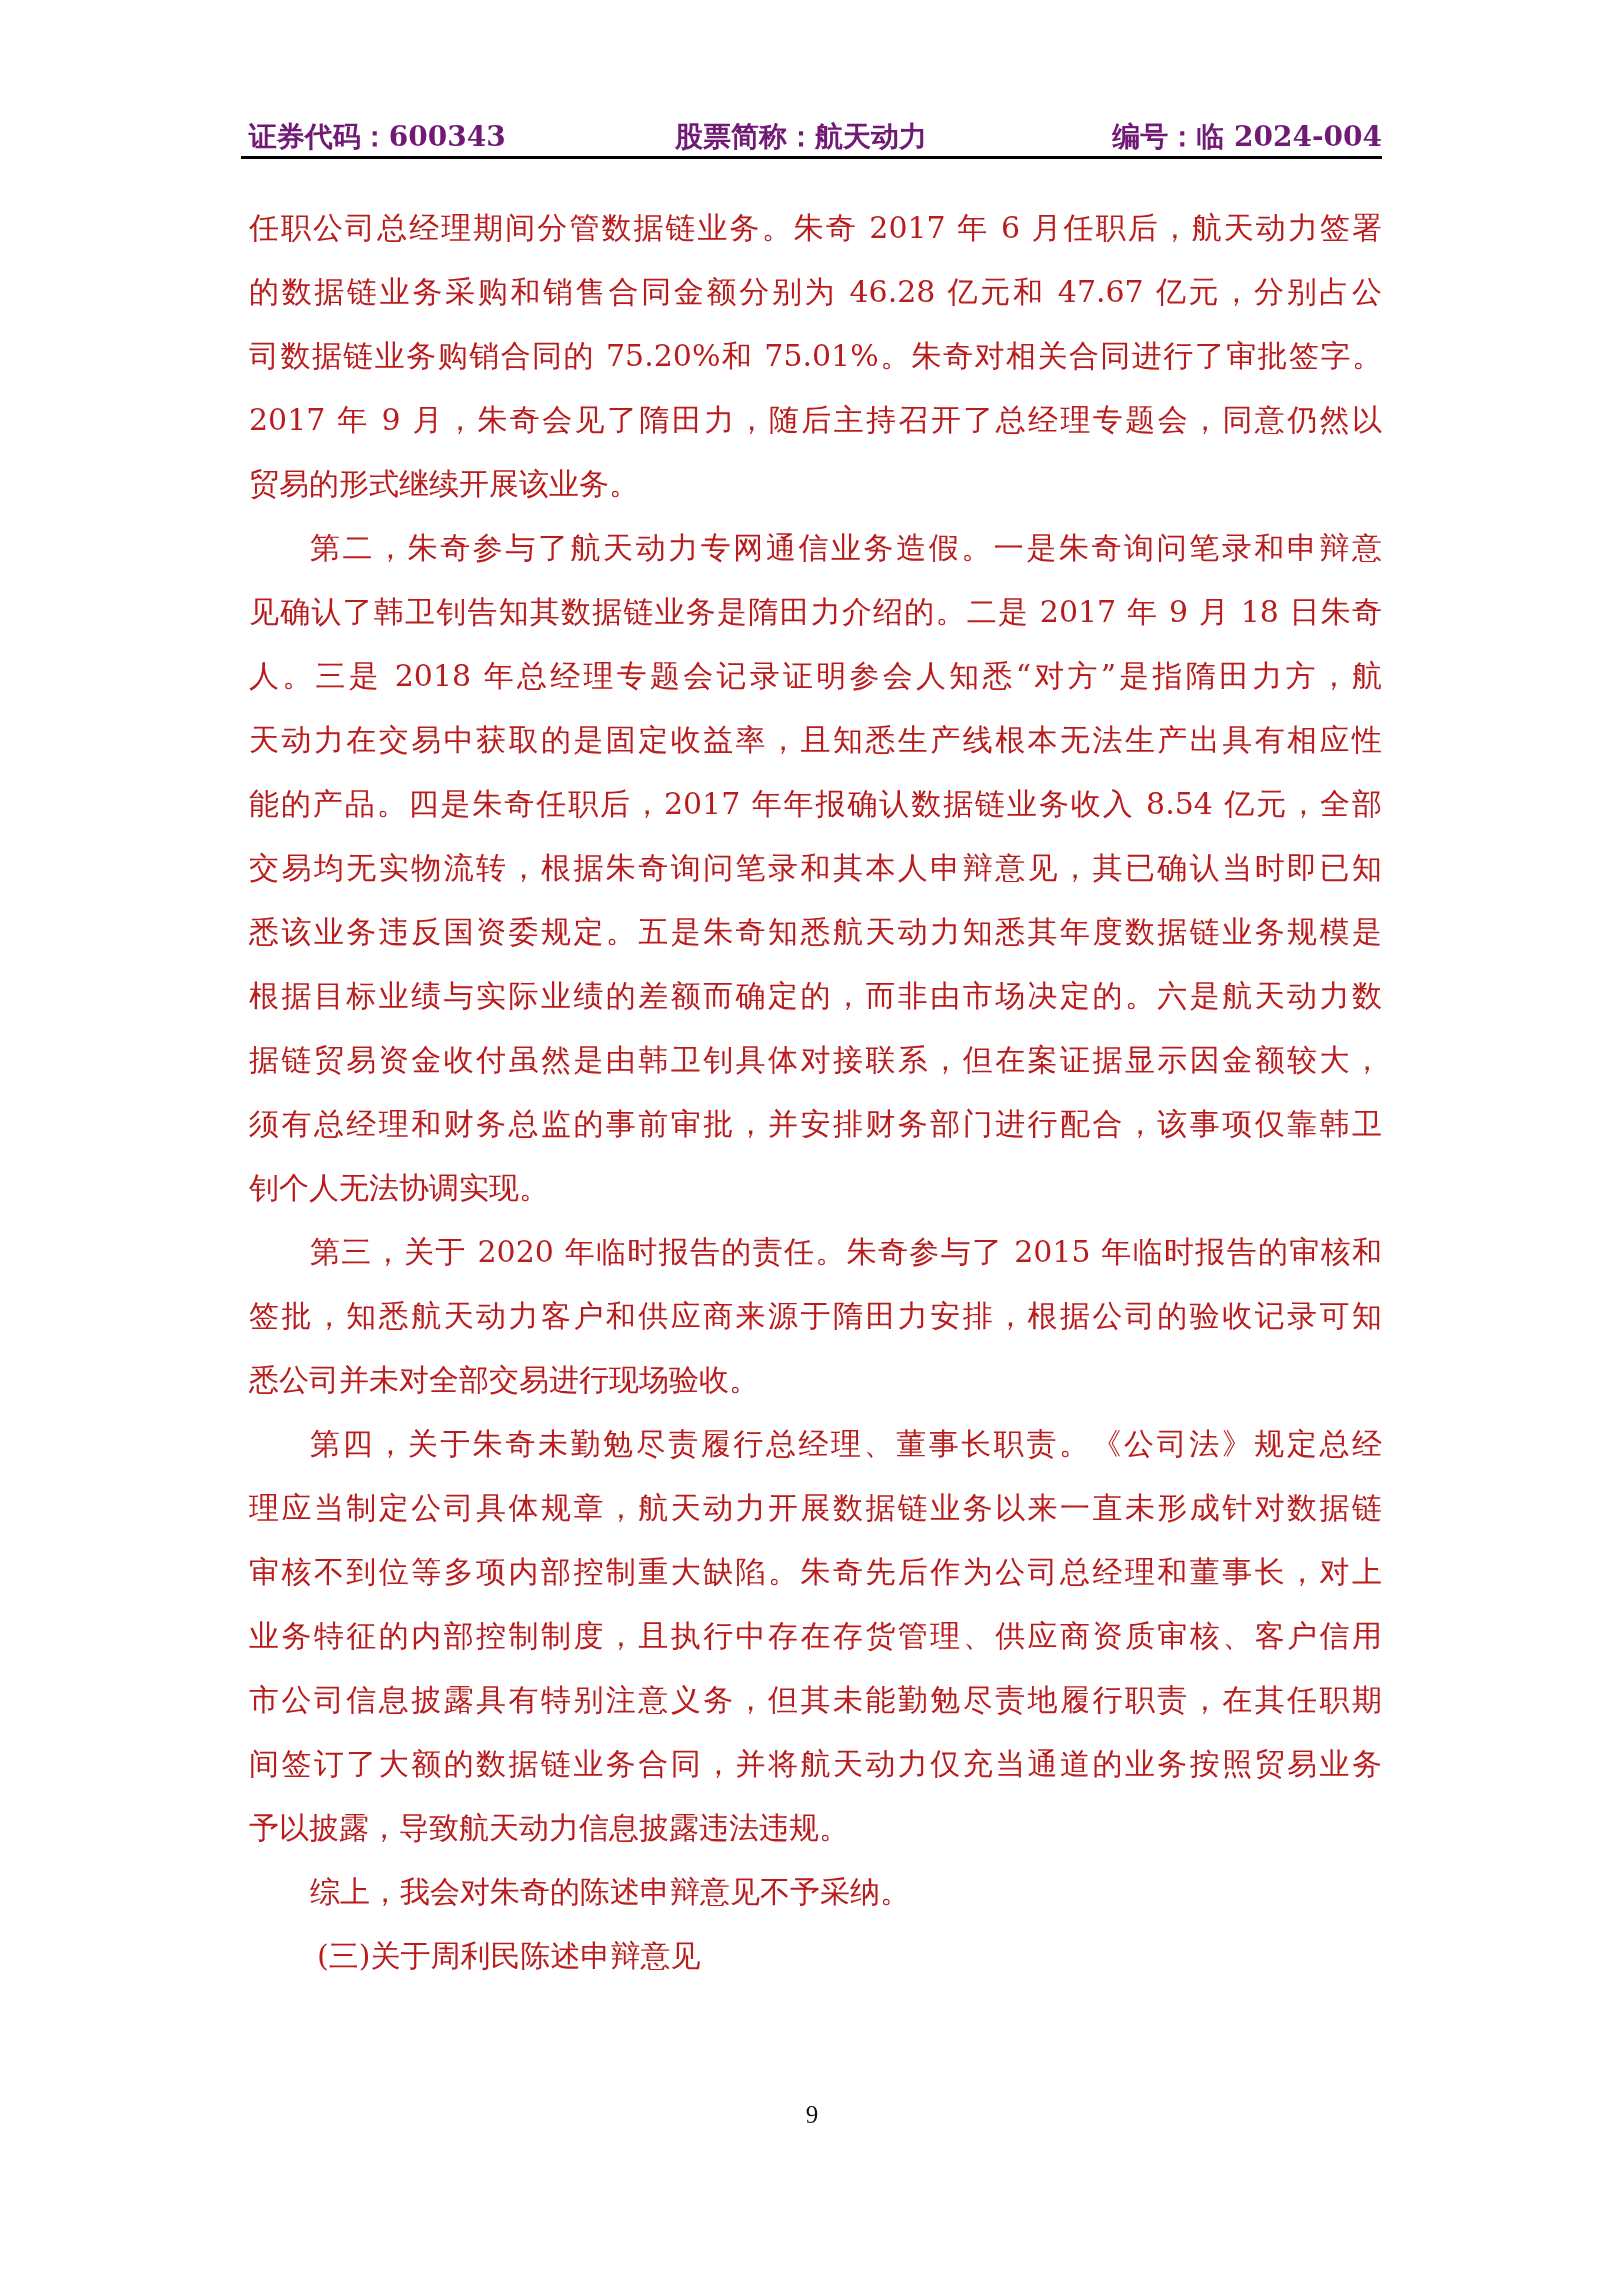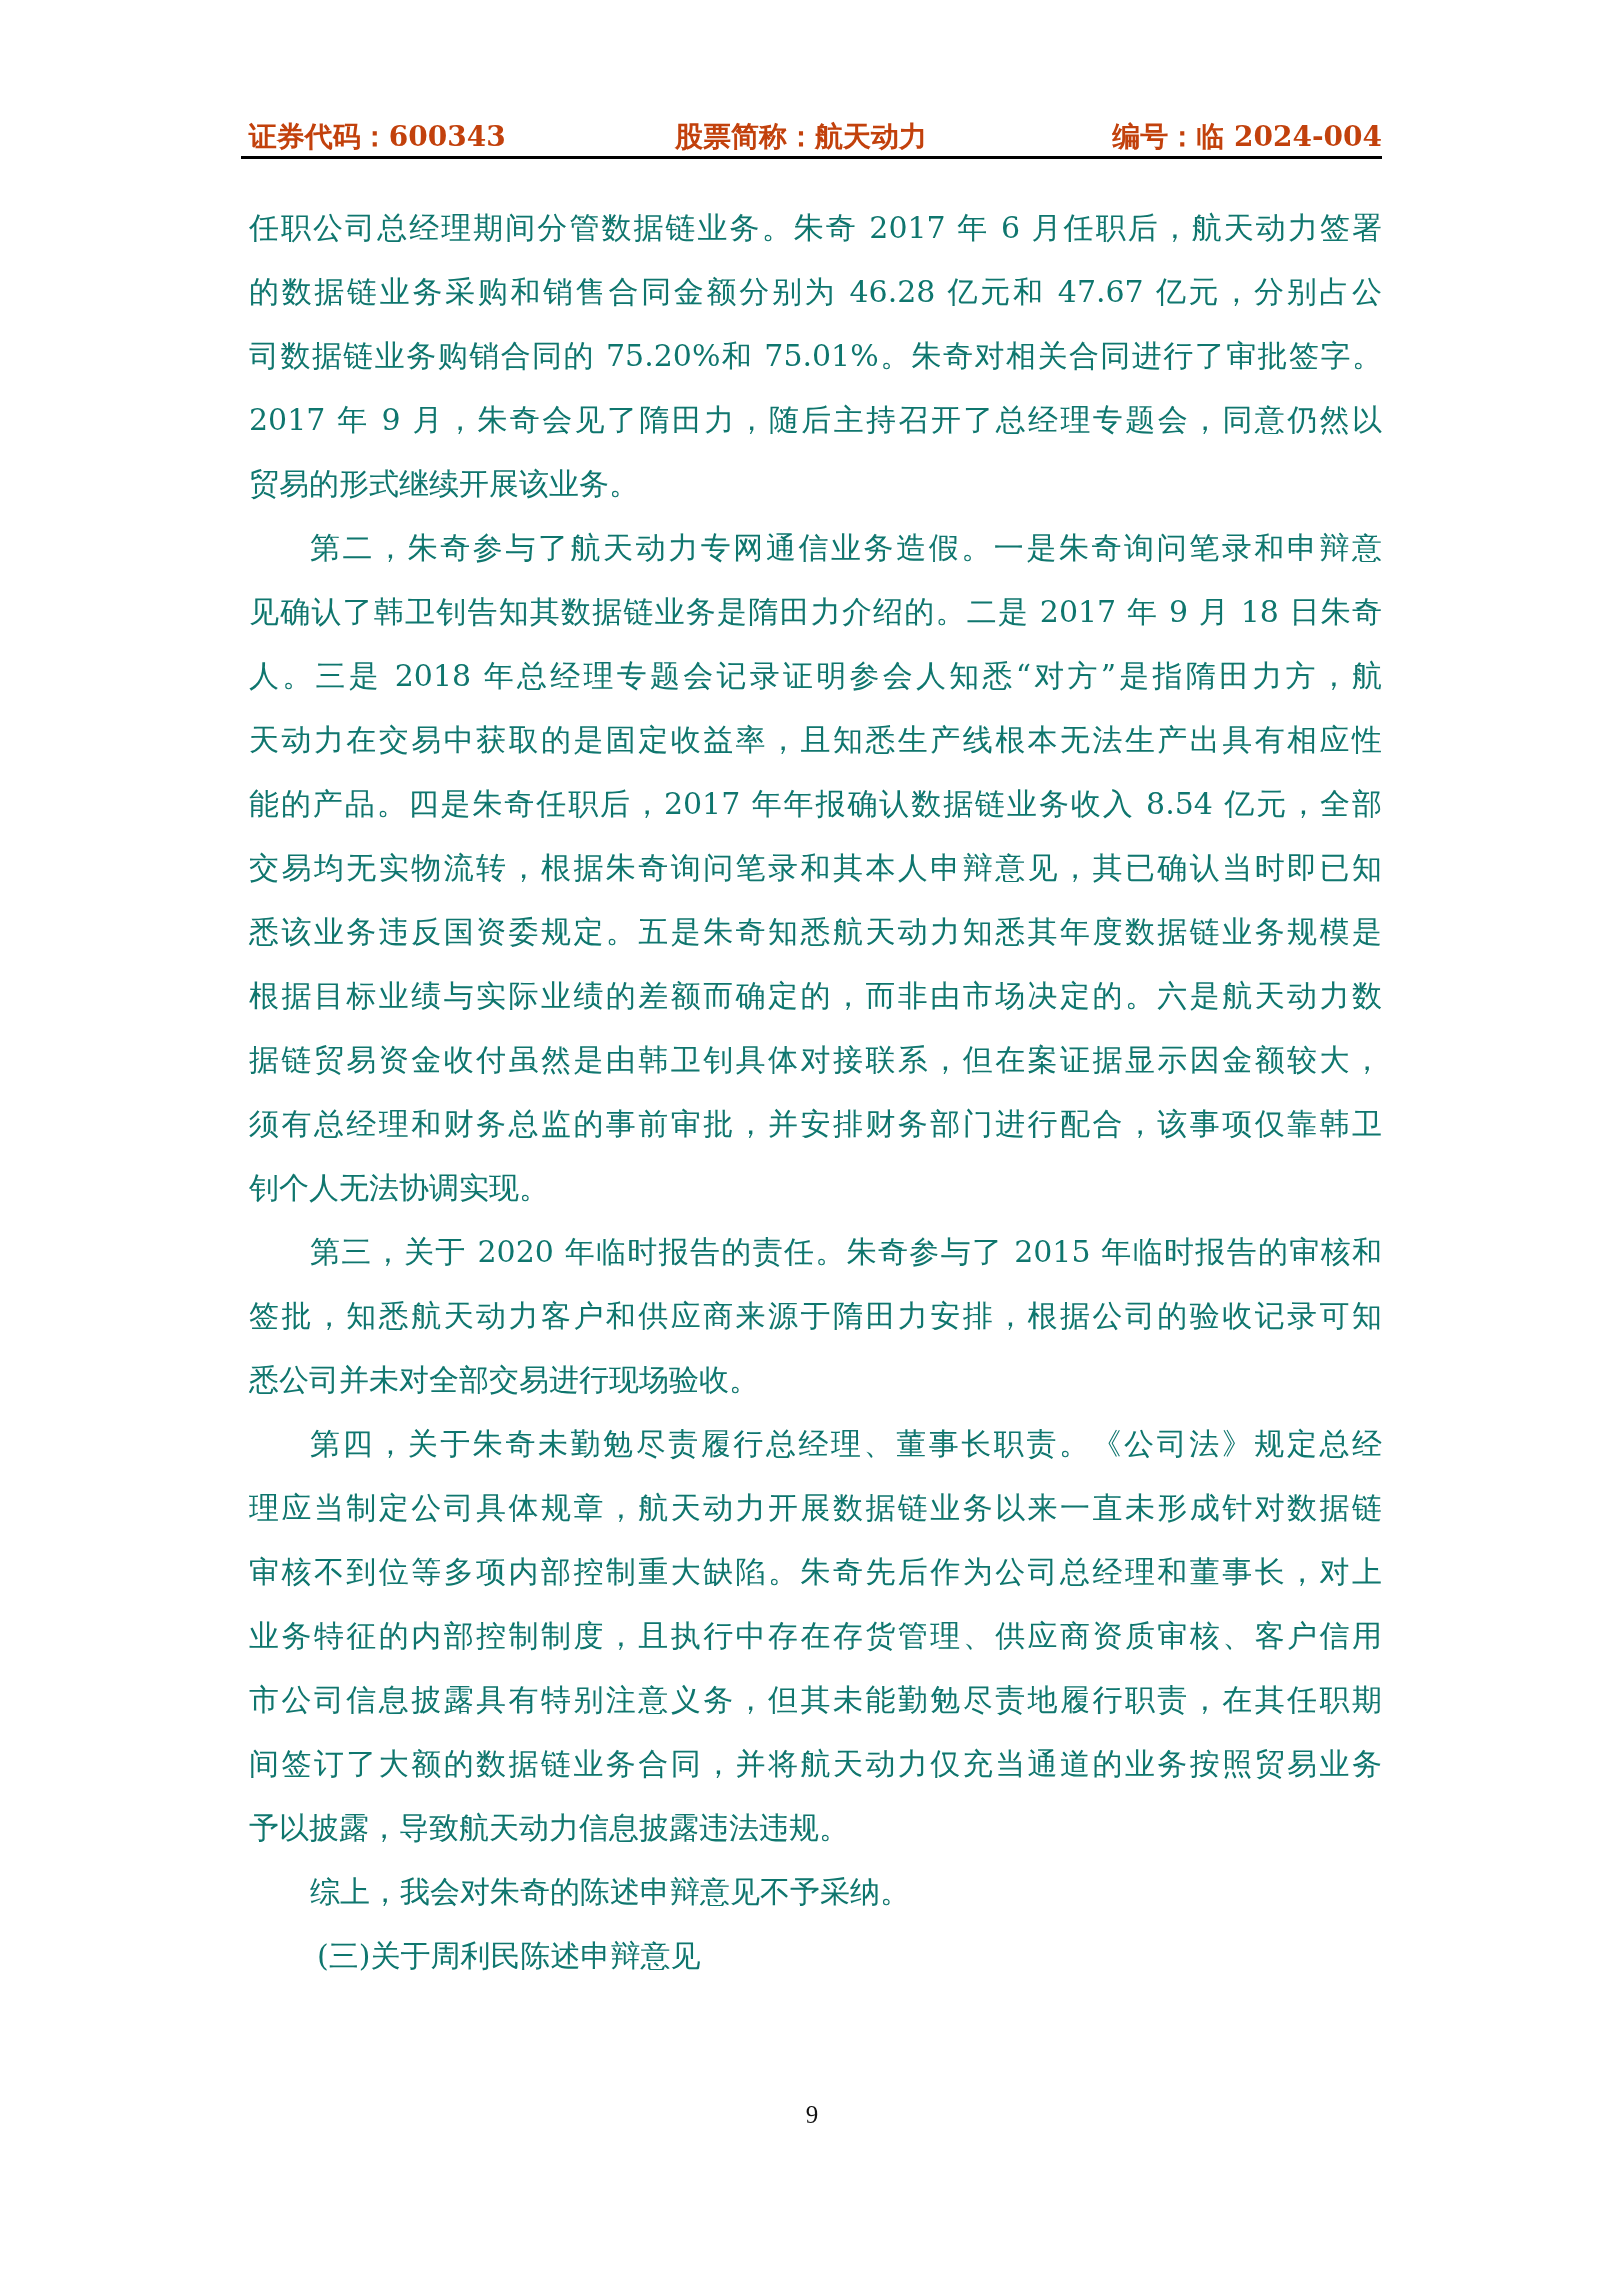--- a/index.html
+++ b/index.html
@@ -1,31 +1,31 @@
 <!DOCTYPE html>
 <html style="font-size:13.5px"><head>
 <meta charset="utf-8">
 <style>
   html, body { margin: 0; padding: 0; background: #ffffff; }
   body { width: 1623px; height: 2295px; position: relative; overflow: hidden; }
   .page { position: absolute; left: 0; top: 0; width: 1623px; height: 2295px; background: #ffffff; color: #111111; }
   .header {
     position: absolute; left: 242px; top: 118px; width: 1140px; height: 37px;
     font-family: "DejaVu Serif", "Liberation Serif", serif;
-    font-weight: bold; font-size: 28px; line-height: 37px; color: #c2410c;
+    font-weight: bold; font-size: 28px; line-height: 37px; color: #701a75;
   }
   .header span { position: absolute; top: 0; white-space: nowrap; }
   .h-left { left: 6.8px; }
   .h-center { left: 433px; }
   .h-right { right: 0; }
   .header-rule { position: absolute; left: 241px; top: 156px; width: 1141px; height: 2.5px; background: #000; }
   .body-text {
     position: absolute; left: 249px; top: 196px; width: 1133px;
     font-family: "DejaVu Serif", "Liberation Serif", serif;
-    font-size: 30px; color: #0f766e;
+    font-size: 30px; color: #b91c1c;
   }
   .line {
     height: 64px; line-height: 64px; white-space: nowrap;
     text-align: justify; text-align-last: justify;
   }
   .line.last { text-align-last: left; }
   .line.indent { padding-left: 61px; }
   .line.heading { font-weight: normal; padding-left: 68px; text-align-last: left; }
   .page-number {
     position: absolute; left: 795px; top: 2101px; width: 34px; text-align: center;

